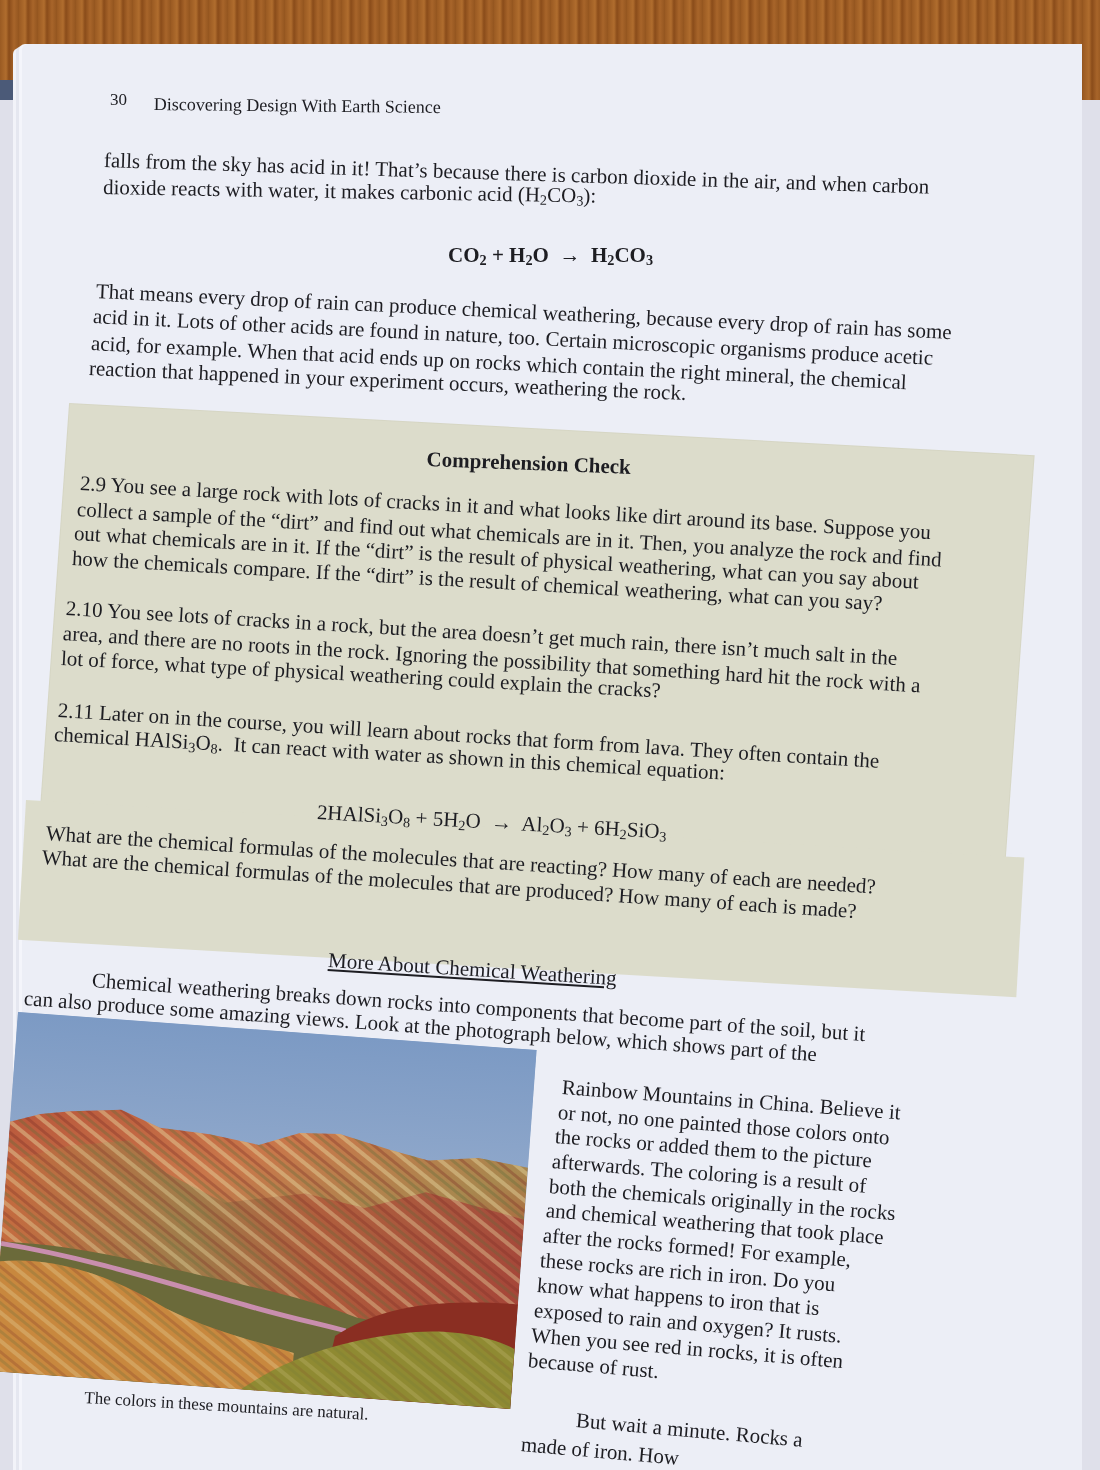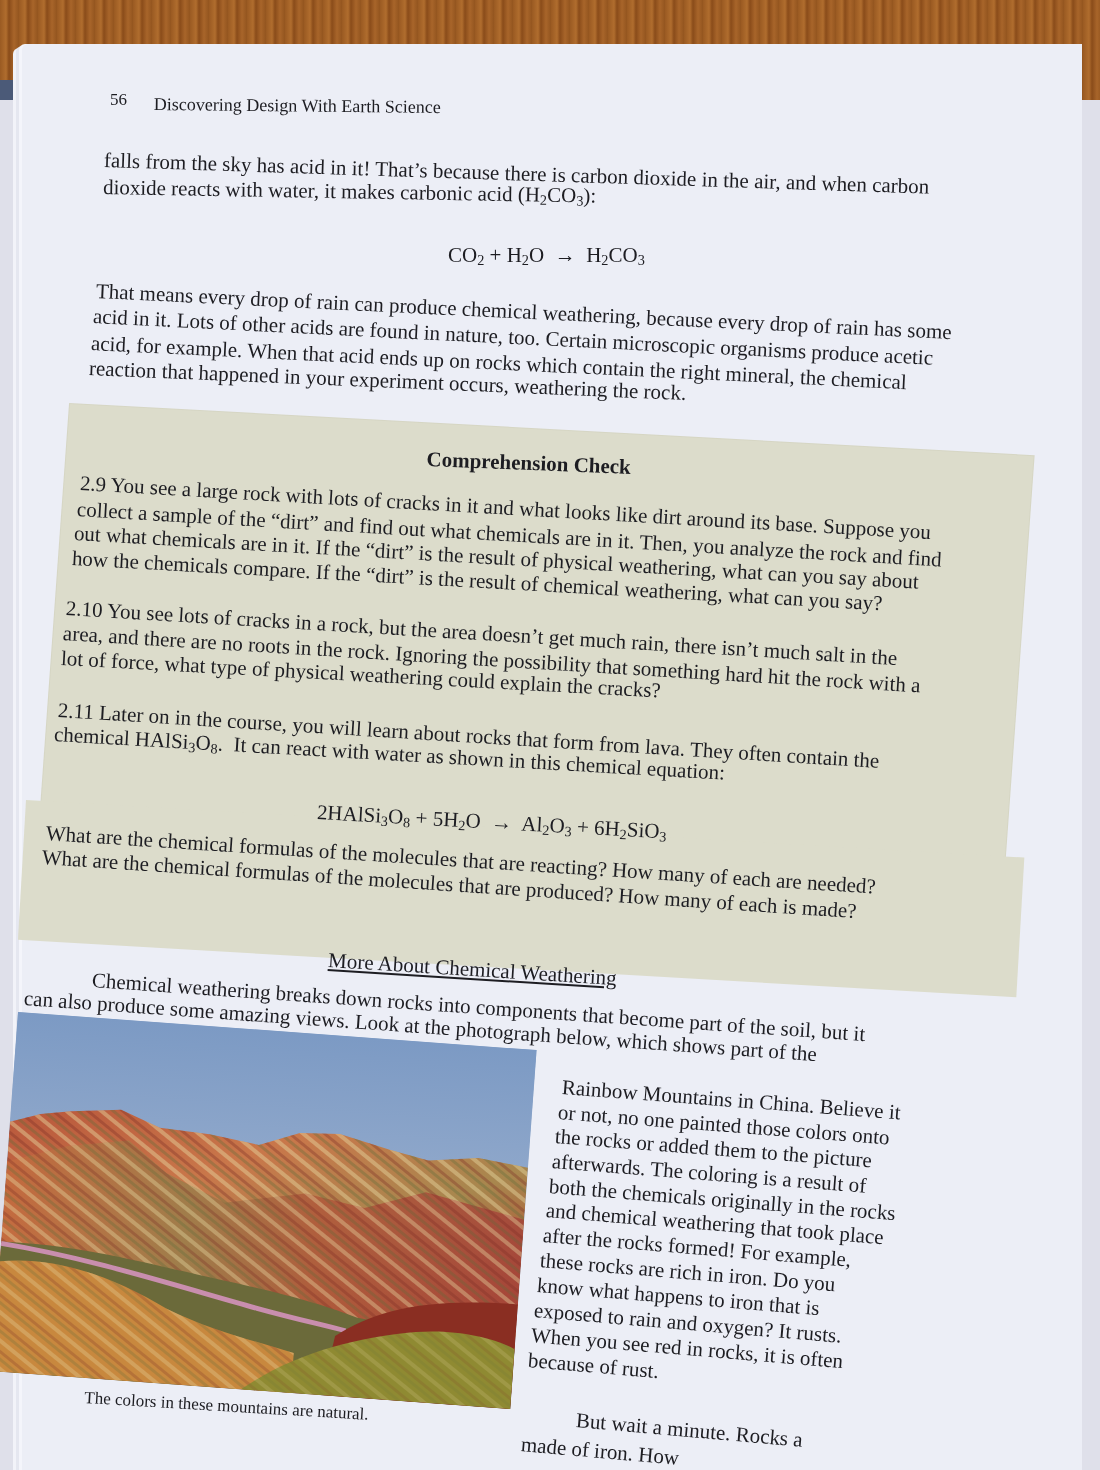--- a/index.html
+++ b/index.html
@@ -61,29 +61,29 @@
   </style>
 </head>
 <body>
 
 <div class="table-strip-blue"></div>
 <div class="under-page"></div>
 <div class="page-stack"></div>
 
 <div class="content">
 
-  <div class="header-num">56</div>
+  <div class="header-num">30</div>
   <div class="header-title">Discovering Design With Earth Science</div>
 
   <div class="line" style="left:104px; top:150px; transform:rotate(1.85deg);">falls from the sky has acid in it!  That’s because there is carbon dioxide in the air, and when carbon</div>
   <div class="line" style="left:103px; top:177px; transform:rotate(1.0deg);">
     <span>dioxide reacts with water, it makes carbonic acid (H<sub>2</sub>CO<sub>3</sub>):</span>
   </div>
 
-  <div class="eq" style="left:448px; top:243px;">CO<sub>2</sub> + H<sub>2</sub>O &nbsp;→&nbsp; H<sub>2</sub>CO<sub>3</sub></div>
+  <div class="eq" style="left:448px; top:243px;font-weight:bold;">CO<sub>2</sub> + H<sub>2</sub>O &nbsp;→&nbsp; H<sub>2</sub>CO<sub>3</sub></div>
 
   <div class="line" style="left:96px; top:281px; transform:rotate(2.75deg);">That means every drop of rain can produce chemical weathering, because every drop of rain has some</div>
   <div class="line" style="left:93px; top:306px; transform:rotate(2.85deg);">acid in it.  Lots of other acids are found in nature, too.  Certain microscopic organisms produce acetic</div>
   <div class="line" style="left:91px; top:333px; transform:rotate(2.75deg);">acid, for example.  When that acid ends up on rocks which contain the right mineral, the chemical</div>
   <div class="line" style="left:89px; top:358px; transform:rotate(2.4deg);">reaction that happened in your experiment occurs, weathering the rock.</div>
 
   <div class="cc-box"></div>
   <div class="cc-box-lower"></div>
   <div class="cc-title">Comprehension Check</div>
 

